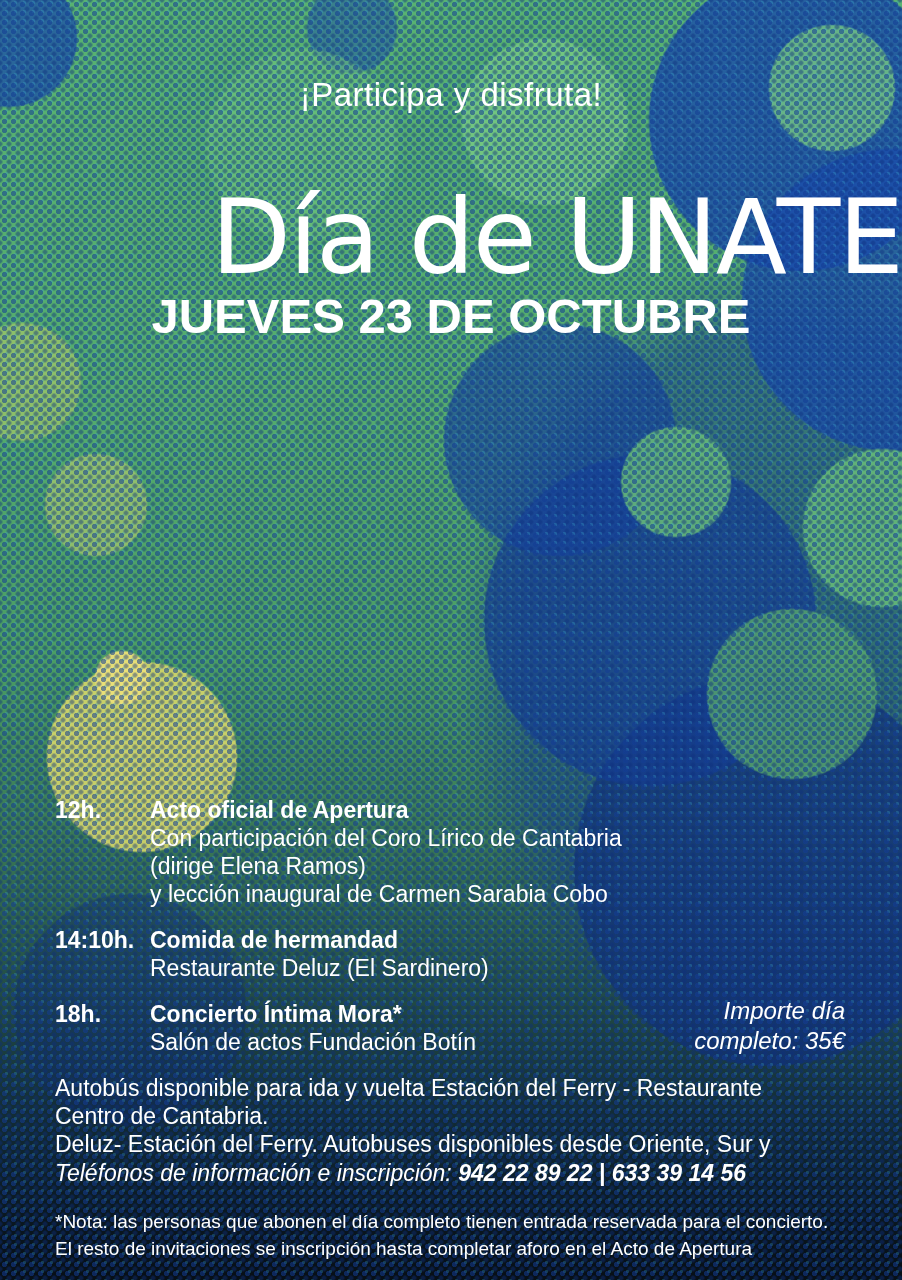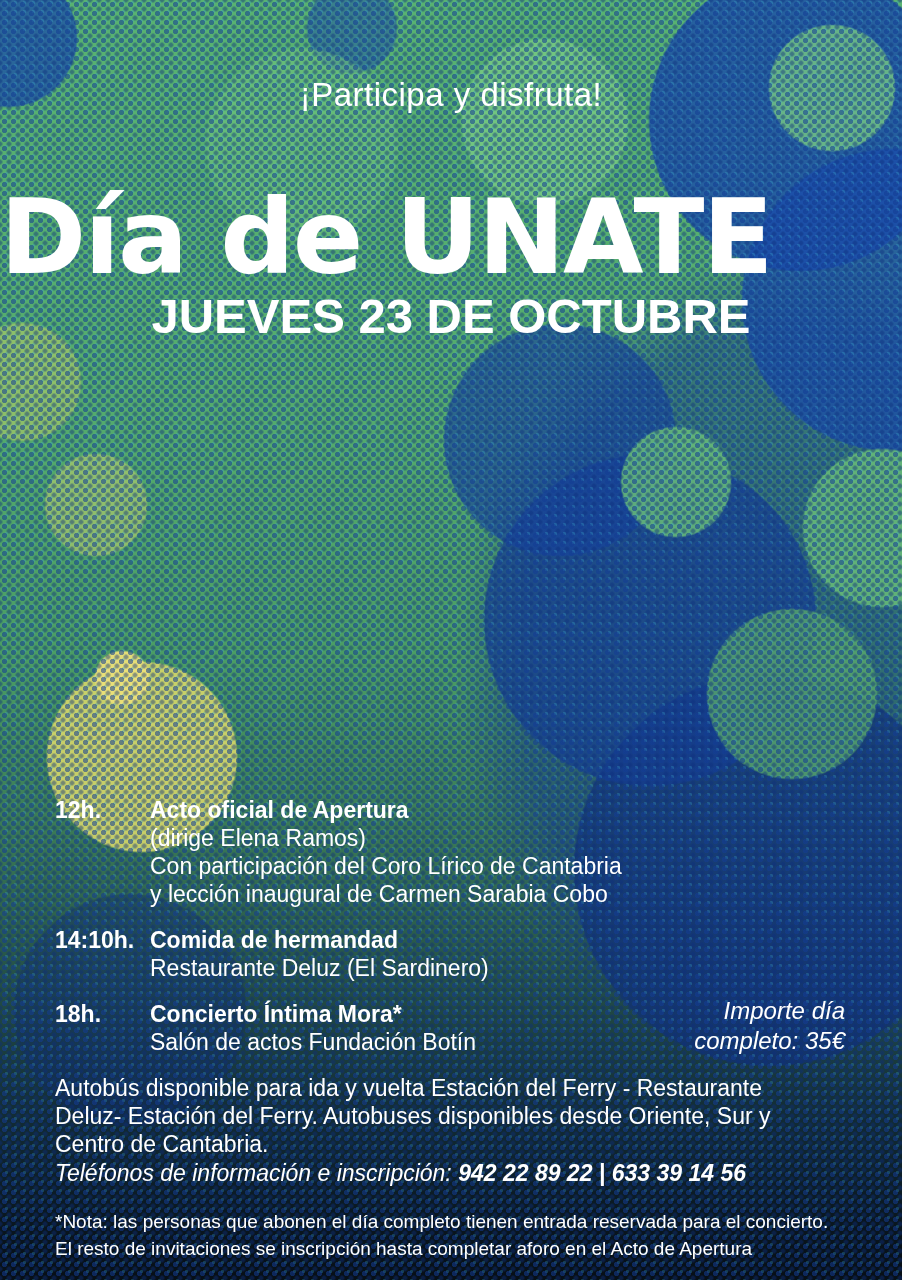--- a/index.html
+++ b/index.html
@@ -50,23 +50,23 @@
       no-repeat, no-repeat, no-repeat, no-repeat, no-repeat, no-repeat, no-repeat,
       no-repeat, no-repeat, no-repeat, no-repeat, no-repeat, no-repeat, no-repeat,
       no-repeat, no-repeat, no-repeat, no-repeat, no-repeat, no-repeat;
   }
   .tagline {
     position: absolute; top: 28px; left: 0; right: 0;
     text-align: center; font-size: 33px; font-weight: 400; letter-spacing: 0.5px; margin-top: 48px;
   }
   .title {
     position: absolute; top: 185px; left: 0; right: 0; margin: 0;
-    text-align: left;
+    text-align: right;
     font-family: "DejaVu Sans", sans-serif;
-    font-weight: bold; font-size: 104px; line-height: 1; letter-spacing: -2px;
+    font-weight: normal; font-size: 104px; line-height: 1; letter-spacing: -2px;
   }
   .date {
     position: absolute; top: 288px; left: 0; right: 0;
     text-align: center; font-weight: bold; font-size: 49px; letter-spacing: 0;
   }
   .content {
     position: absolute; left: 55px; right: 48px; top: 796px;
     font-size: 23px; line-height: 28px;
   }
   .row { display: flex; margin-bottom: 18px; }
@@ -93,22 +93,22 @@
   <h1 class="title">Día de UNATE</h1>
 
   <div class="date">JUEVES 23 DE OCTUBRE</div>
 
   <div class="content">
 
     <div class="row">
       <div class="time">12h.</div>
       <div class="lines">
         <div class="line-bold">Acto oficial de Apertura</div>
+        <div>Con participación del Coro Lírico de Cantabria</div>
         <div>(dirige Elena Ramos)</div>
-        <div>Con participación del Coro Lírico de Cantabria</div>
         <div>y lección inaugural de Carmen Sarabia Cobo</div>
       </div>
     </div>
 
     <div class="row">
       <div class="time">14:10h.</div>
       <div class="lines">
         <div class="line-bold">Comida de hermandad</div>
         <div>Restaurante Deluz (El Sardinero)</div>
       </div>
@@ -117,22 +117,22 @@
     <div class="row">
       <div class="time">18h.</div>
       <div class="lines">
         <div class="line-bold">Concierto Íntima Mora*</div>
         <div>Salón de actos Fundación Botín</div>
       </div>
     </div>
 
     <div class="bus">
       <div class="bus-line">Autobús disponible para ida y vuelta Estación del Ferry - Restaurante</div>
+      <div class="bus-line">Centro de Cantabria.</div>
       <div class="bus-line">Deluz- Estación del Ferry. Autobuses disponibles desde Oriente, Sur y</div>
-      <div class="bus-line">Centro de Cantabria.</div>
     </div>
 
     <div class="phones">
       <span>Teléfonos de información e inscripción: </span><span class="phones-strong">942 22 89 22 | 633 39 14 56</span>
     </div>
 
     <div class="note">
       <div class="note-line">*Nota: las personas que abonen el día completo tienen entrada reservada para el concierto.</div>
       <div class="note-line">El resto de invitaciones se inscripción hasta completar aforo en el Acto de Apertura</div>
     </div>

